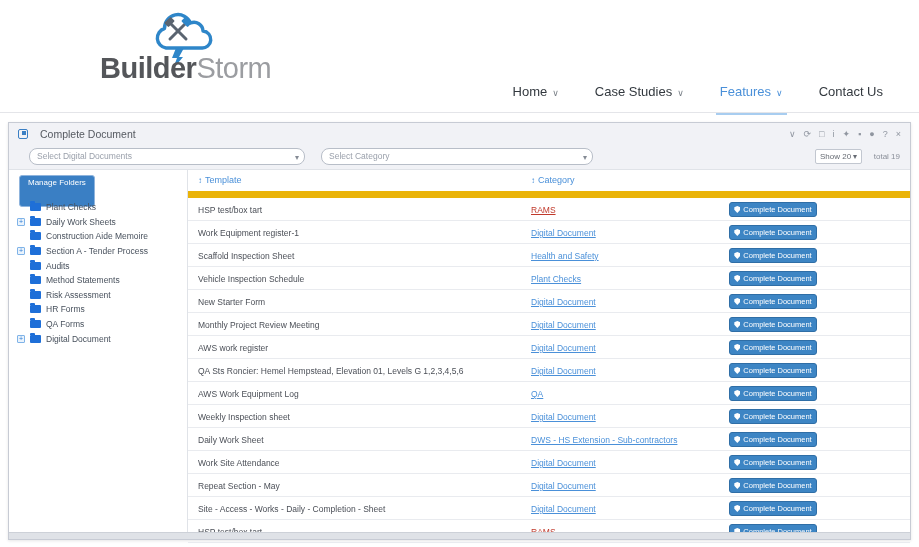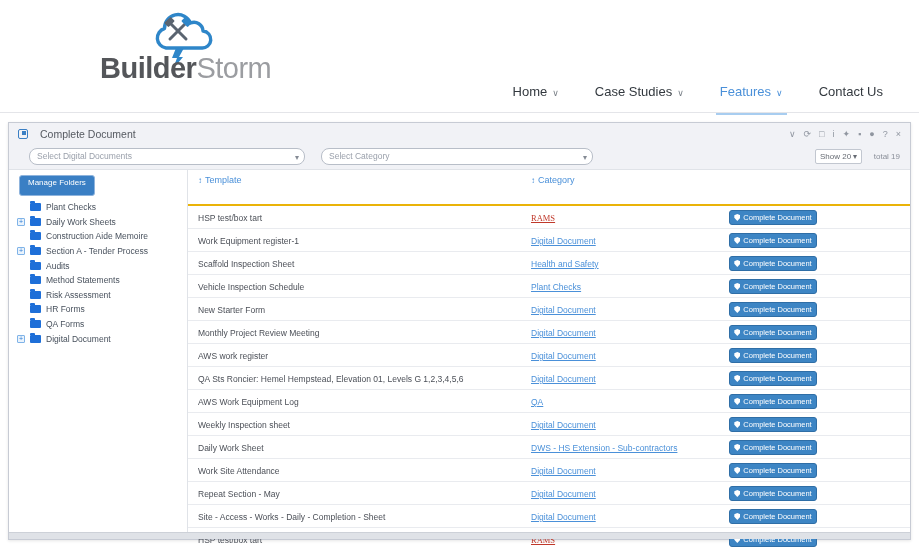--- a/index.html
+++ b/index.html
@@ -43,44 +43,44 @@
   .sel2 { left:312px; width:272px; }
   .show-box { position:absolute; right:48px; top:4px; width:47px; height:15px; border:1px solid #c2c7d0;
               background:#fff; border-radius:2px; font-size:8px; color:#666b73; padding:0 4px;
               display:flex; justify-content:space-between; align-items:center; cursor:pointer; }
   .total-label { position:absolute; right:10px; top:7px; font-size:8px; color:#8a8f99; }
 
   .content { position:absolute; top:46px; left:0; right:0; bottom:7px; background:#fff; border-top:1px solid #e0e3e8; }
 
   
   .sidebar { position:absolute; left:0; top:0; width:178px; bottom:0; }
-  .manage-btn { position:absolute; left:10px; top:5px; height:21px; padding:0 8px; background:#3a7fc4;
+  .manage-btn { position:absolute; left:10px; top:5px; height:32px; padding:0 8px; background:#3a7fc4;
                 border:1px solid #8fb4dd; border-radius:3px; color:#fff; font-size:8px; line-height:14px; cursor:pointer; }
   .folder-list { position:absolute; left:8px; top:30px; right:2px; }
   .folder-item { display:flex; align-items:center; height:14.6px; font-size:8.5px; color:#47505c;
                  gap:5px; padding-left:13px; cursor:pointer; white-space:nowrap; }
   .folder-item.expandable { padding-left:0; }
   .expander { width:8px; height:8px; border:1px solid #7fb3e8; background:#eaf3fc; color:#2e7cd6;
               font-size:7px; line-height:6px; text-align:center; border-radius:1px; flex:0 0 auto; }
   .folder-glyph { width:11px; height:8px; background:#1e6fd8; border-radius:1px; position:relative; flex:0 0 auto; }
   .folder-glyph::before { content:""; position:absolute; top:-2px; left:0; width:5px; height:2px;
                           background:#1e6fd8; border-radius:1px 1px 0 0; }
   .vdivider { position:absolute; left:178px; top:0; bottom:0; width:1px; background:#e0e3e8; }
 
   
   .table { position:absolute; left:179px; top:0; right:0; bottom:0; }
-  .thead { height:36px; border-bottom:2px solid #eab308; position:relative; font-size:9px; color:#4a90d9; }
+  .thead { height:28px; border-bottom:7px solid #eab308; position:relative; font-size:9px; color:#4a90d9; }
   .th-template { position:absolute; left:10px; top:5px; }
   .th-category { position:absolute; left:343px; top:5px; }
   .sort { font-size:8px; margin-right:3px; }
   .trow { height:23px; border-bottom:1px solid #e9ebef; position:relative; }
   .cell-template { position:absolute; left:10px; top:7px; font-size:8.5px; color:#4b4f57; white-space:nowrap; }
   .cell-category { position:absolute; left:343px; top:7px; font-size:8.5px; color:#4a90d9;
                    text-decoration:underline; cursor:pointer; white-space:nowrap; }
-  .cell-category.cat-red { color:#c0392b;font-family:Liberation Serif, serif; }
+  .cell-category.cat-red { color:#c0392b; }
   .complete-btn { position:absolute; right:93px; top:4px; height:15px; width:88px; background:#3d85c4;
                   border:1px solid #2f6ea6; border-radius:3px; color:#fff; font-size:7.5px;
                   display:flex; align-items:center; justify-content:center; gap:3px; cursor:pointer; white-space:nowrap; }
   .shield { width:6px; height:7px; background:#fff;
             clip-path:polygon(50% 0,100% 18%,100% 55%,50% 100%,0 55%,0 18%); flex:0 0 auto; }
   .panel-footer { position:absolute; left:0; right:0; bottom:0; height:7px; background:#dfe2e7; border-top:1px solid #cdd1d8; }
 </style>
 </head>
 <body>
 

